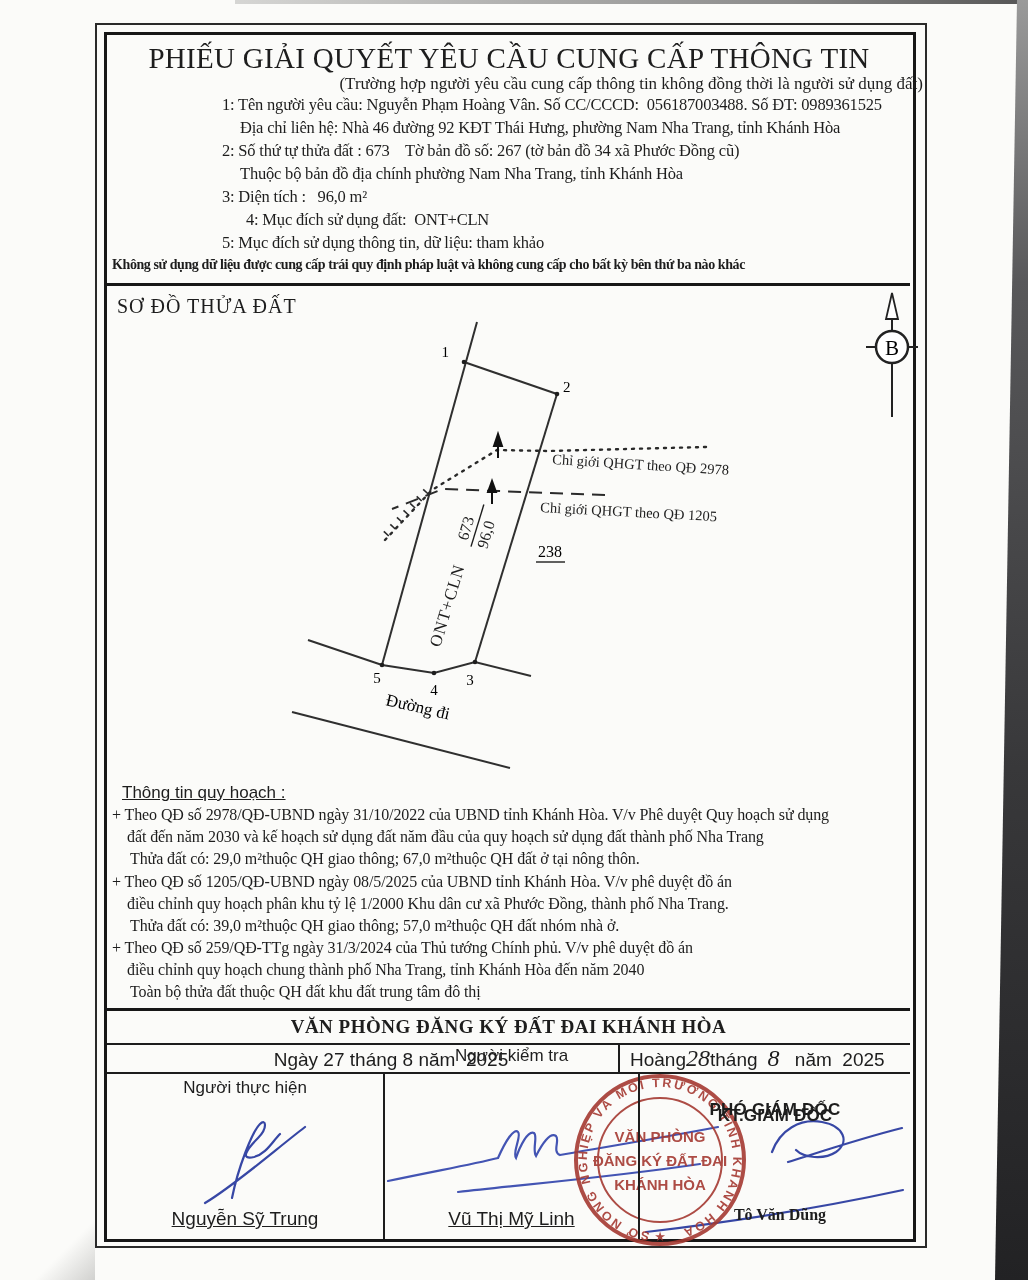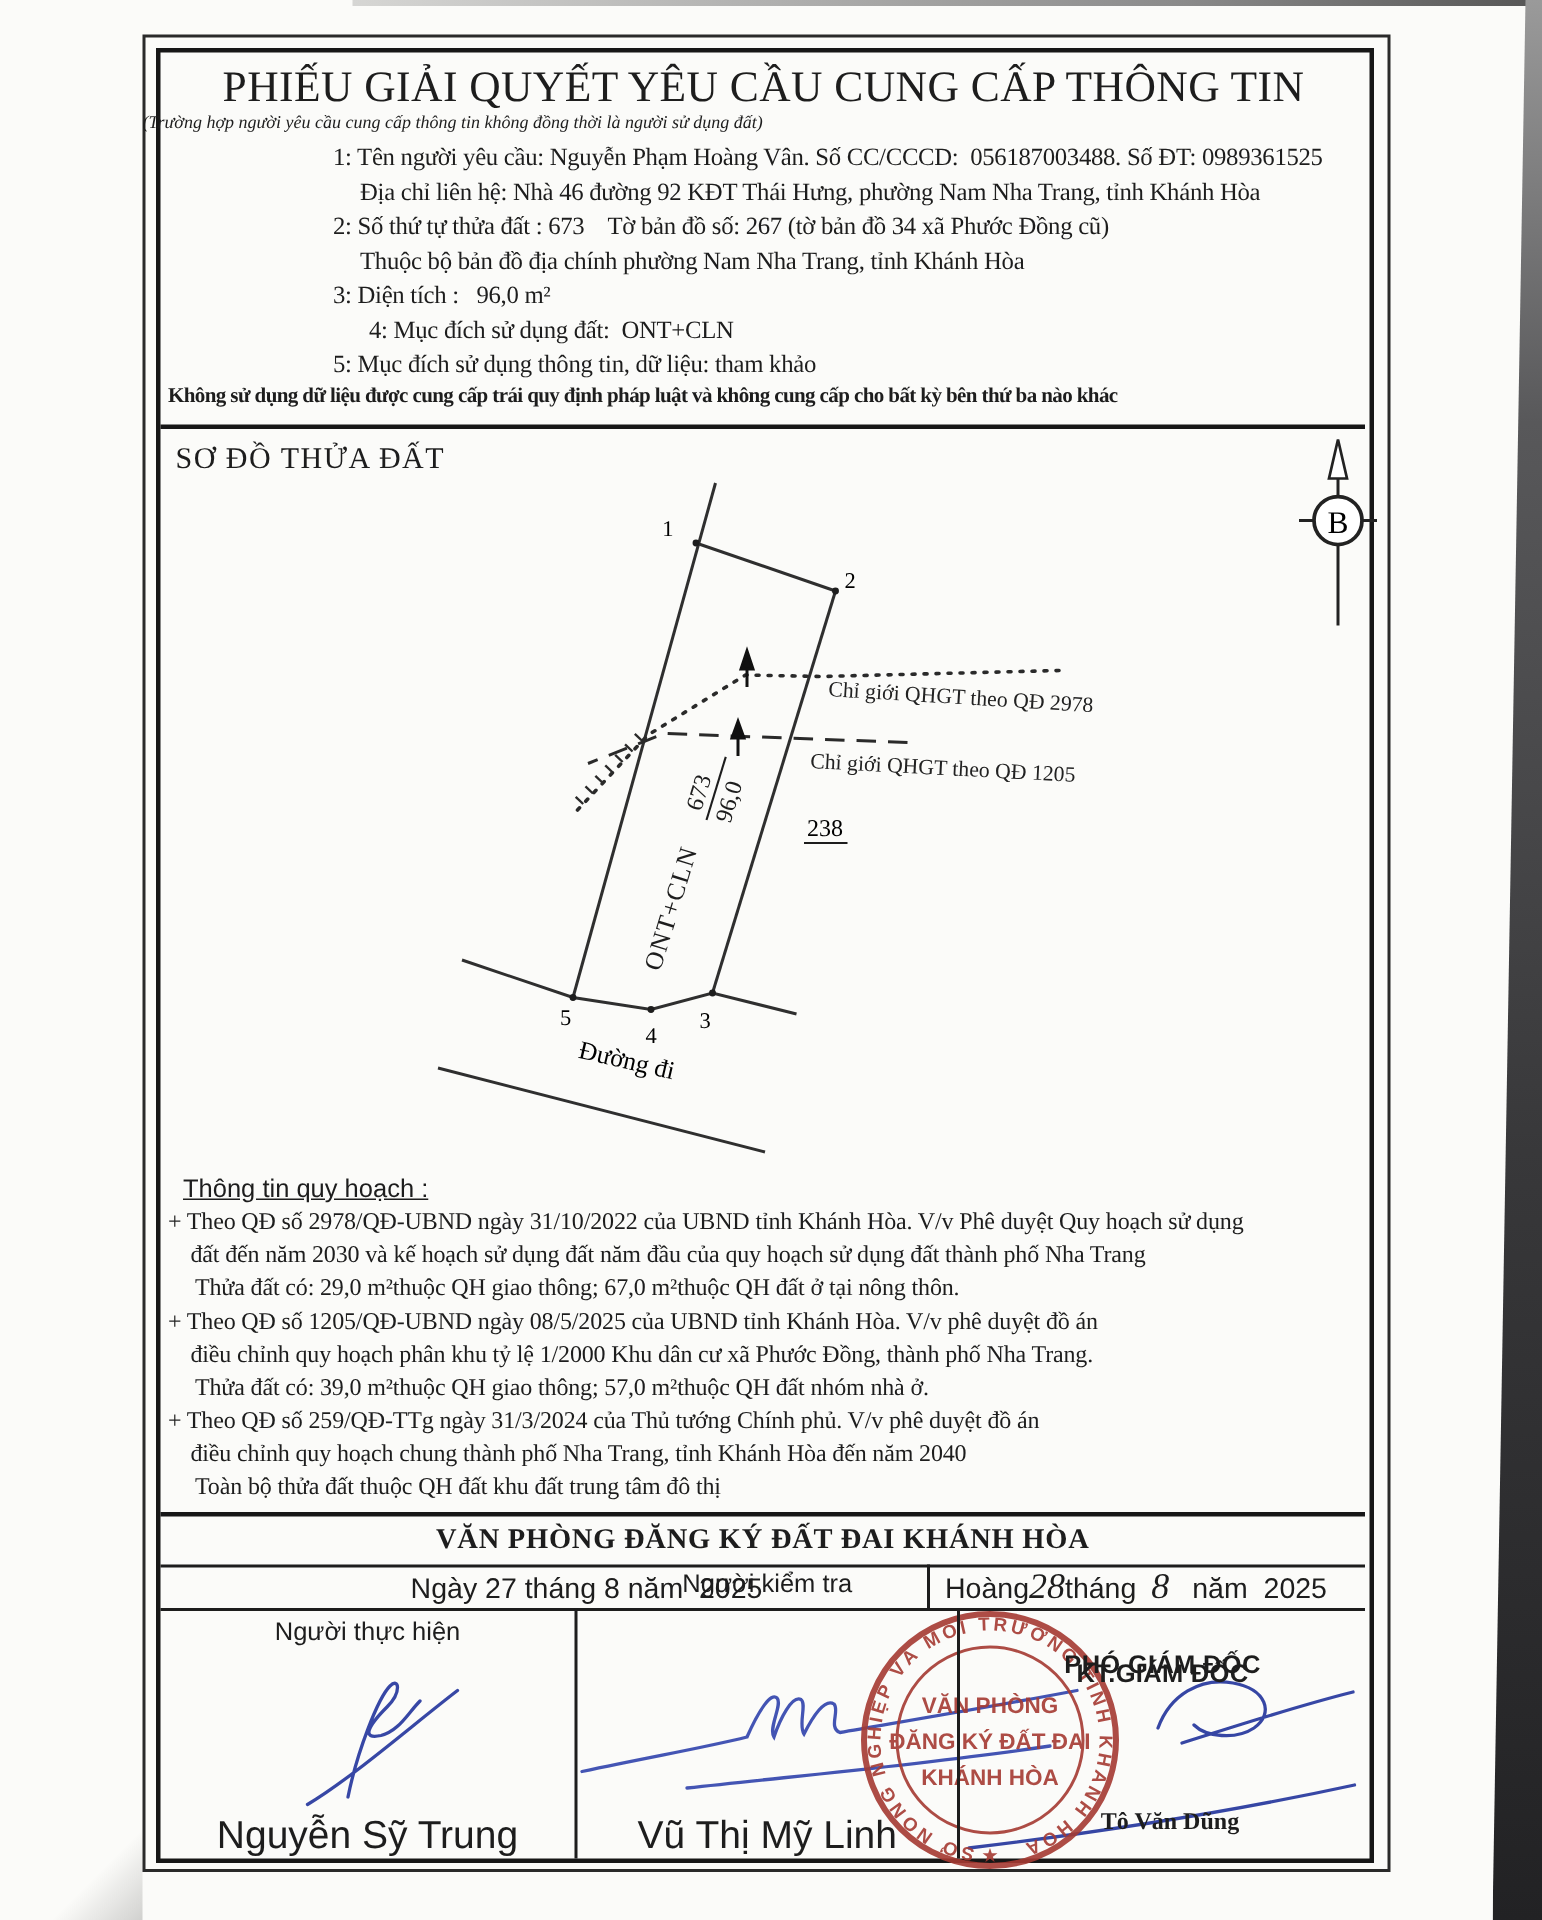--- a/index.html
+++ b/index.html
@@ -7,36 +7,36 @@
        font-family:"Liberation Serif","DejaVu Serif",serif;color:#1d1d1d;}
   .abs{position:absolute;}
   
   .outer-frame{left:95px;top:23px;width:828px;height:1221px;border:2px solid #2a2a2a;}
   .inner-frame{left:104px;top:32px;width:806px;height:1204px;border:3px solid #171717;background:transparent;}
   .hr{position:absolute;background:#171717;height:3px;left:107px;width:803px;}
   .hr2{position:absolute;background:#1d1d1d;height:2px;left:107px;width:803px;}
   .vr{position:absolute;background:#1d1d1d;width:2px;}
   
   .title{left:95px;top:42px;width:828px;text-align:center;font-size:29px;letter-spacing:.3px;white-space:pre;}
-  .subtitle{left:95px;top:74px;width:828px;text-align:left;font-size:12px;white-space:pre;font-style:italic;}
+  .subtitle{left:95px;top:74px;width:828px;text-align:right;font-size:17px;white-space:pre;}
   .hline{font-size:16.5px;letter-spacing:-0.2px;white-space:pre;}
   .warning{left:112px;top:257px;font-size:14px;font-weight:bold;letter-spacing:-0.4px;white-space:pre;}
   .section-title{left:117px;top:295px;font-size:20px;letter-spacing:1px;}
   
   .plan-head{left:122px;top:783px;font-size:17px;font-family:"Liberation Sans","DejaVu Sans",sans-serif;text-decoration:underline;white-space:pre;}
   .pline{font-size:16px;letter-spacing:-0.1px;white-space:pre;}
   
   .office{left:107px;top:1016px;width:803px;text-align:center;font-size:19px;font-weight:600;letter-spacing:.5px;white-space:pre;}
   .sans{font-family:"Liberation Sans","DejaVu Sans",sans-serif;}
   .date-left{left:107px;top:1049px;width:568px;text-align:center;font-size:19px;white-space:pre;}
   .date-right{left:630px;top:1046px;font-size:19px;white-space:pre;display:flex;align-items:baseline;}
   .hand-num{font-family:"Liberation Serif","DejaVu Serif",serif;font-style:italic;font-size:24px;line-height:1;}
   .colhead{font-size:17px;text-align:center;}
   .dirhead{font-size:17px;font-weight:bold;text-align:center;letter-spacing:.2px;}
-  .name{font-size:26px;text-align:center;white-space:pre;}
+  .name{font-size:19px;text-align:center;white-space:pre;text-decoration:underline;}
   .name-bold{font-size:16px;font-weight:bold;text-align:center;white-space:pre;}
   
   .photo-right{left:995px;top:0;width:33px;height:1280px;
      background:linear-gradient(#9a9a9a,#58585a 22%,#38383a 60%,#222224);
      clip-path:polygon(22px 0,33px 0,33px 100%,0 100%);}
   .photo-top{left:235px;top:0;width:793px;height:4px;background:linear-gradient(to right,#d6d6d4,#8a8a8a 70%,#555);}
   .photo-corner{left:0;top:1216px;width:95px;height:64px;background:linear-gradient(135deg,transparent 62%,rgba(130,130,128,.35));}
   svg text{font-family:"Liberation Serif","DejaVu Serif",serif;}
   svg .stamp-sans{font-family:"Liberation Sans","DejaVu Sans",sans-serif;}
 </style>

